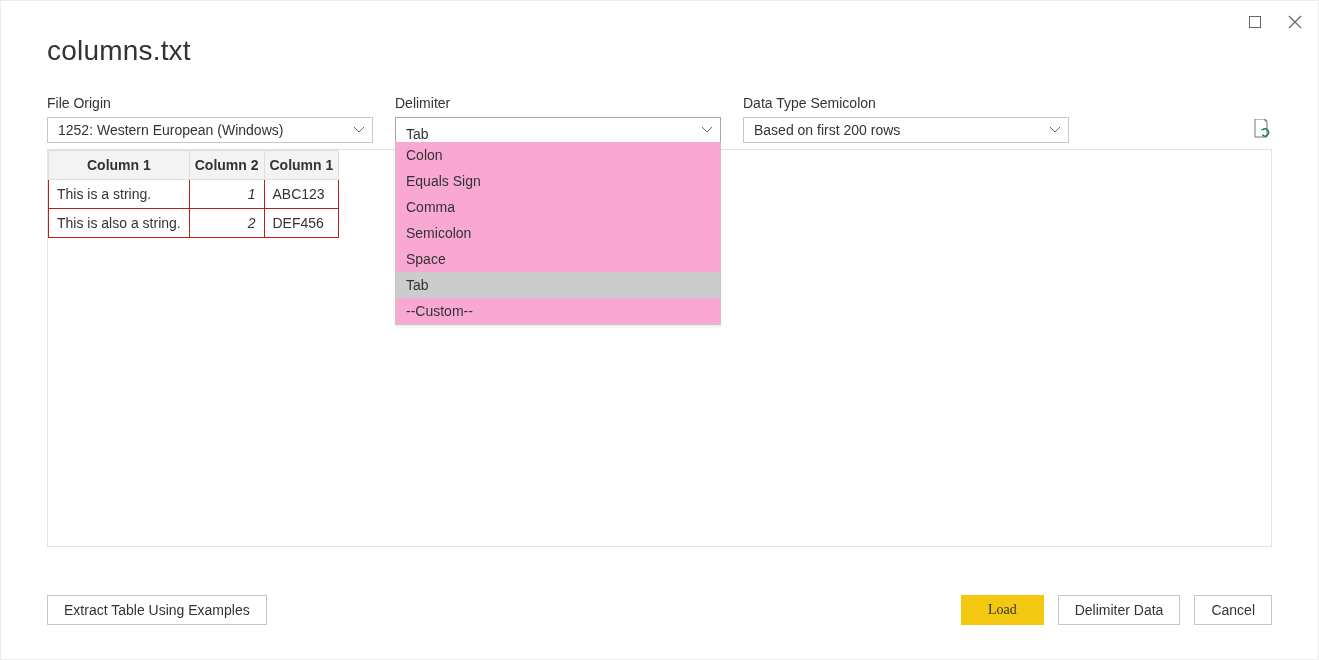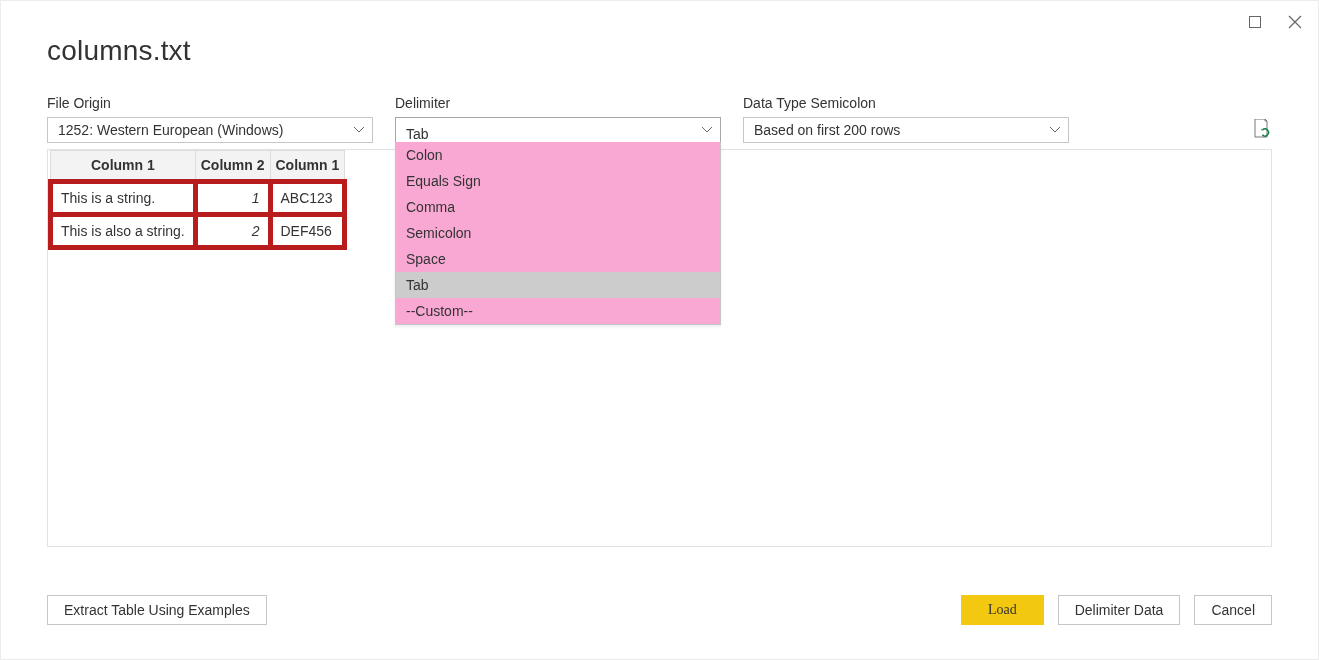--- a/index.html
+++ b/index.html
@@ -100,21 +100,21 @@
   }
   table.preview-table th {
     border: 1px solid #ddd;
     background: #f3f3f3;
     font-weight: 600;
     text-align: center;
     padding: 6px 5px;
     color: #333;
   }
   table.preview-table td {
-    border: 5px solid #b91c1c;
+    border: 1px solid #b91c1c;
     padding: 6px 8px;
     color: #333;
     background: #fff;
   }
   table.preview-table td.num {
     text-align: right;
     font-style: italic;
   }
   .footer {
     position: absolute;

